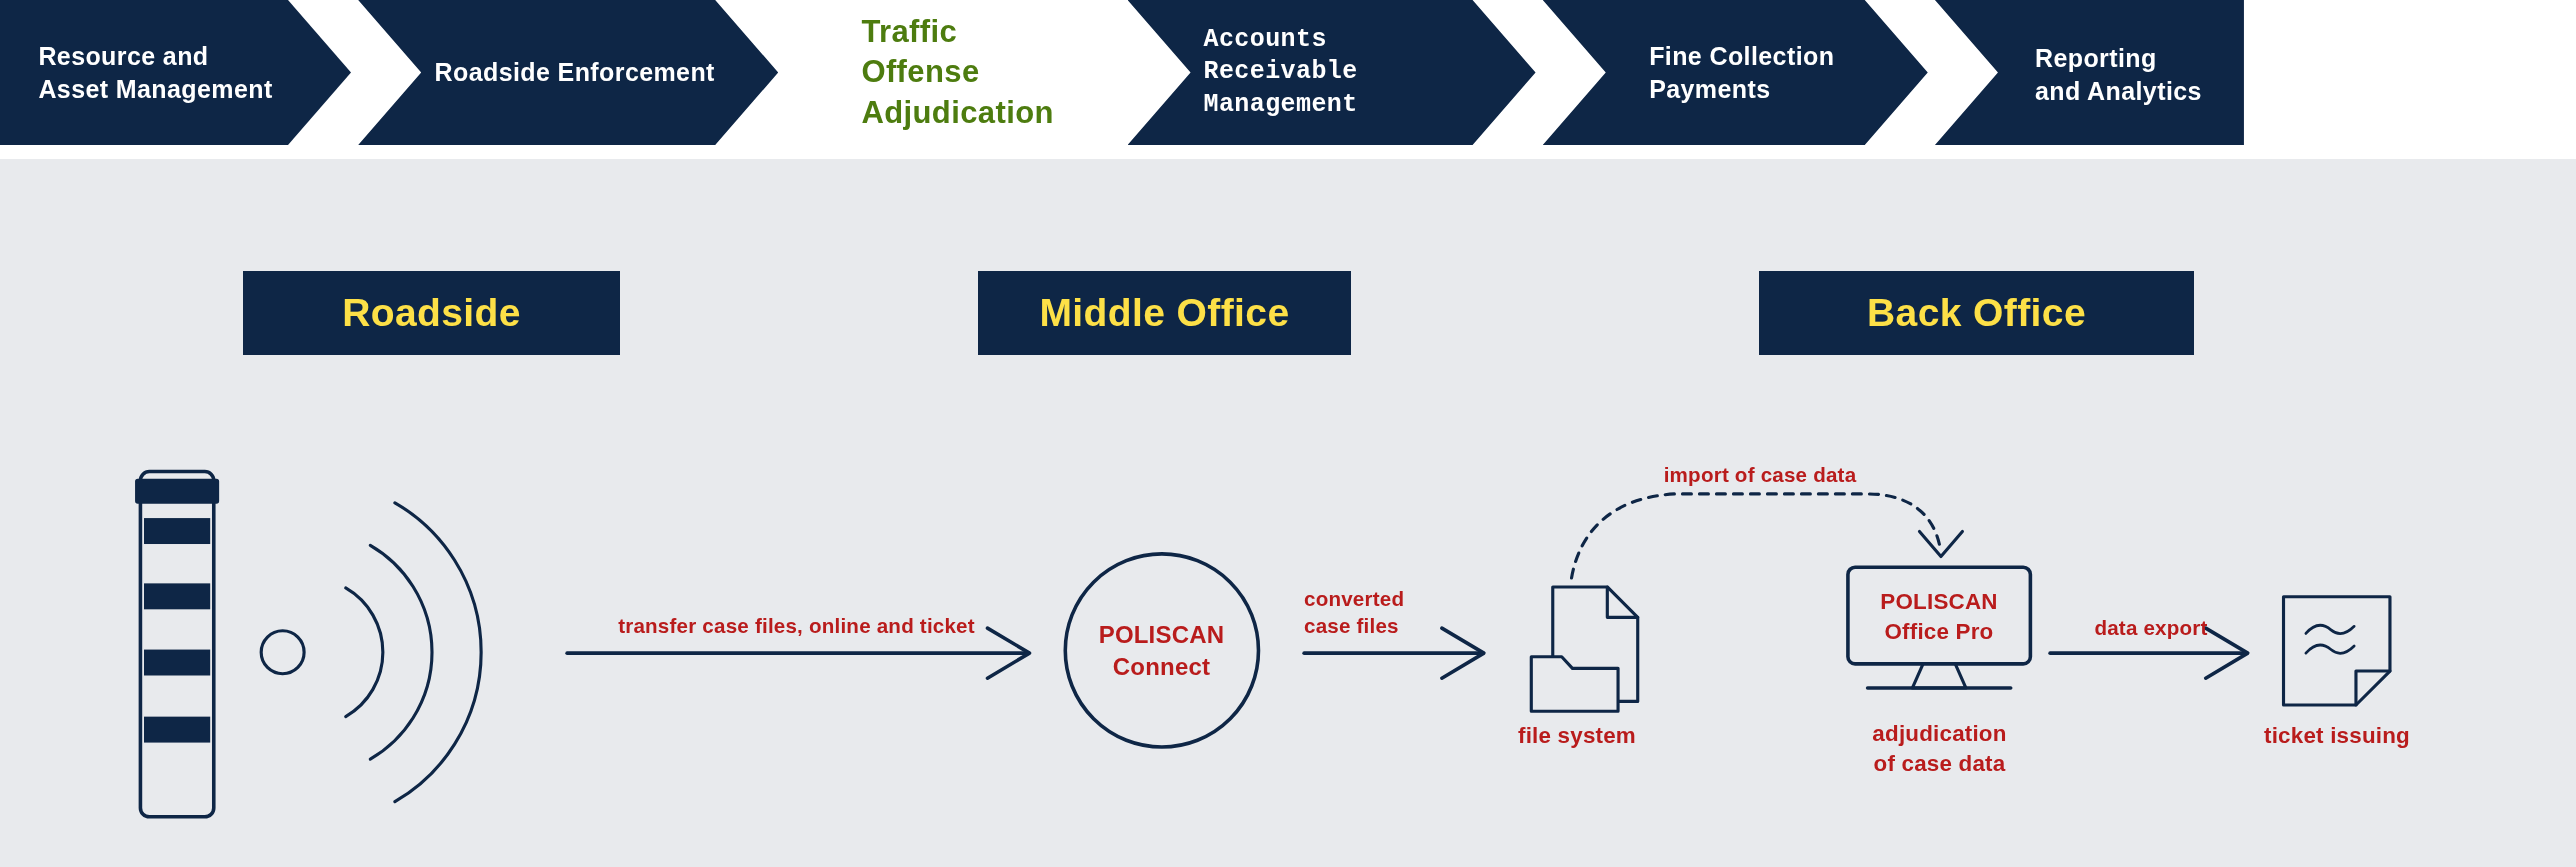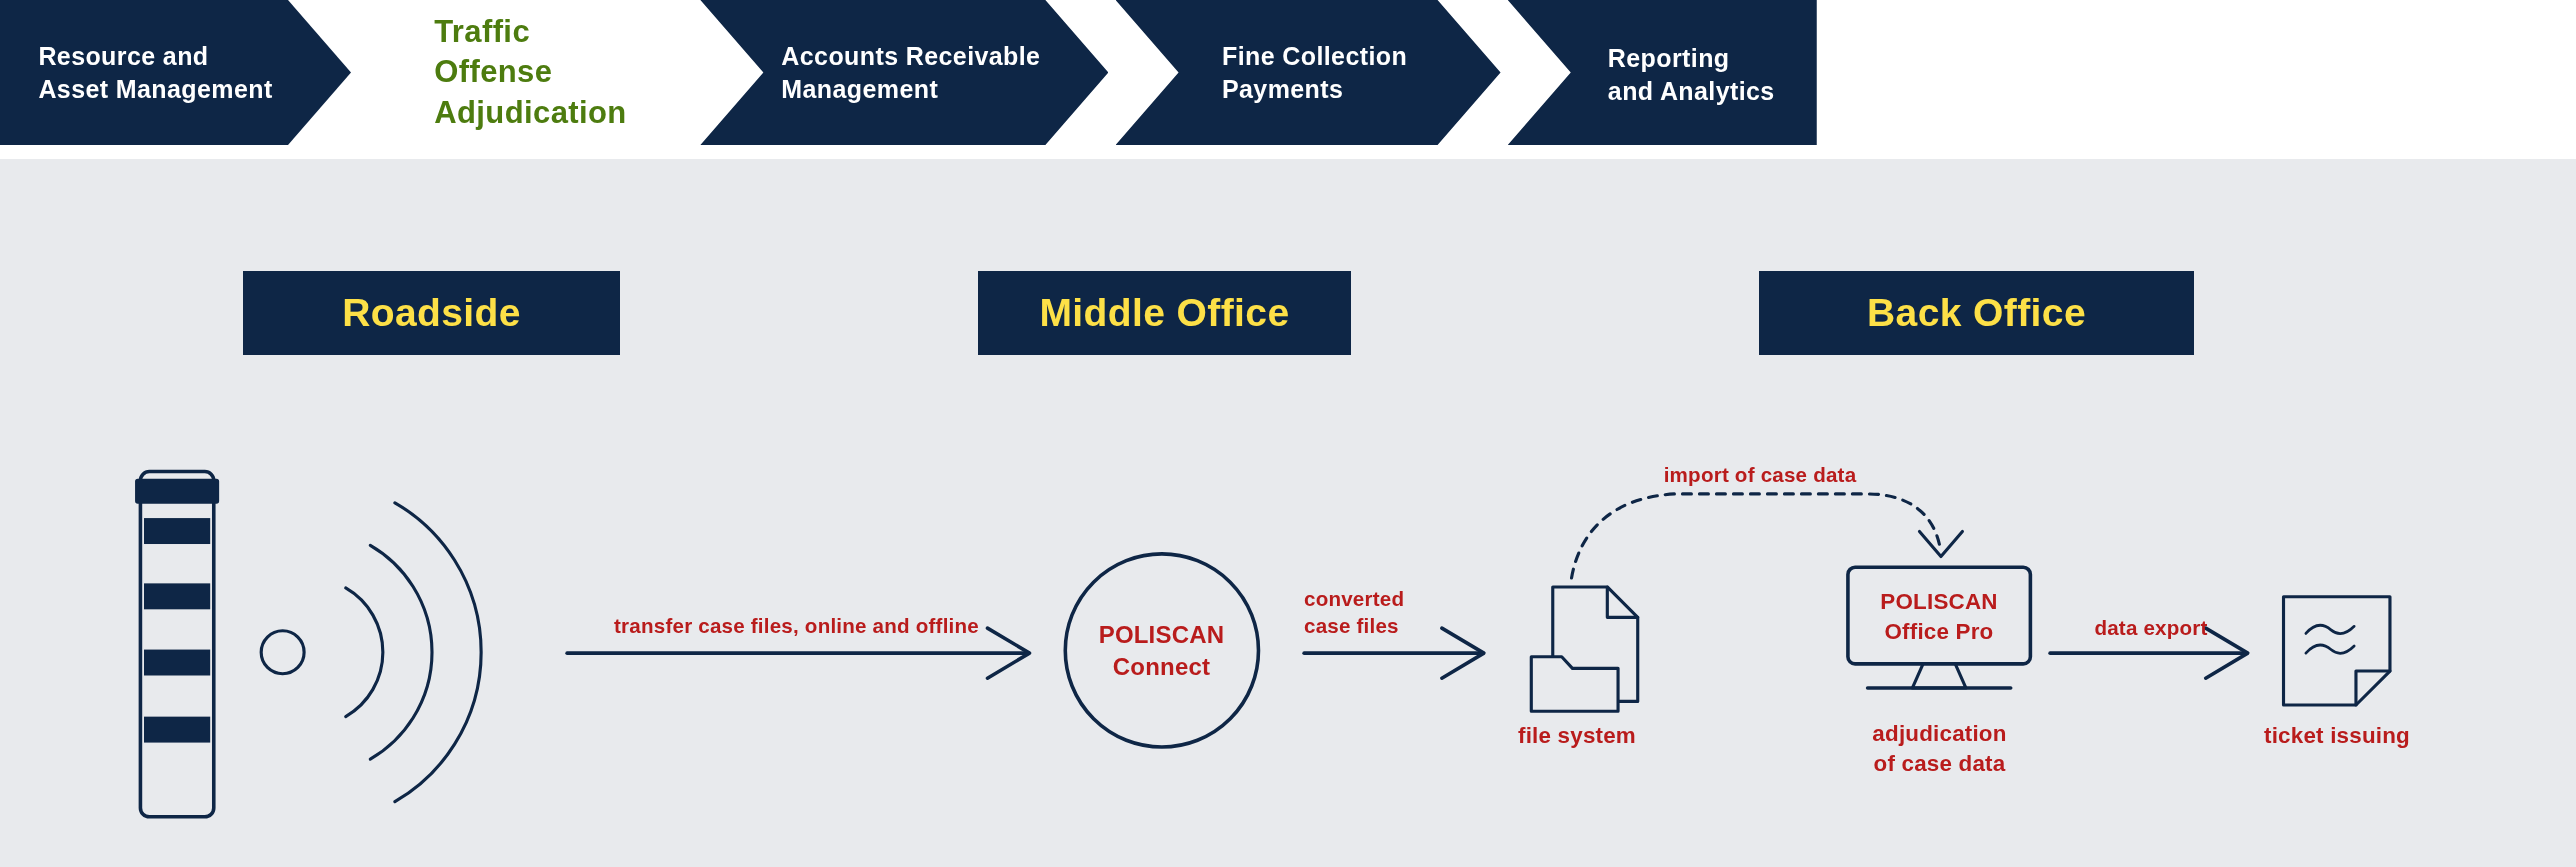--- a/index.html
+++ b/index.html
@@ -35,21 +35,21 @@
   }
   .chev-mid {
     clip-path: polygon(0 0, calc(100% - 63px) 0, 100% 50%, calc(100% - 63px) 100%, 0 100%, 63px 50%);
     padding:0 63px 0 76px;
   }
   .chev-last {
     width:309px;
     clip-path: polygon(0 0, 100% 0, 100% 100%, 0 100%, 63px 50%);
     padding:4px 18px 0 76px;
   }
-  .w2{width:326px;} .w3{width:420px;} .w4{width:335px;} .w5{width:408px;} .w6{width:385px;}
+  .w2{width:326px;} .w3{width:420px;} .w4{width:335px;} .w5{width:408px;font-family:Liberation Mono, monospace;} .w6{width:385px;}
   .chev.active {
     background:transparent;
     color:#4d7c0f;
     font-size:31px;
   }
 
   
   .section-box {
     position:absolute; top:271px; height:84px;
     background:#0e2646; color:#fde047;
@@ -79,20 +79,23 @@
   .lbl-export       { left:2048px; top:614px; width:206px; }
   .lbl-ticket       { left:2234px; top:721px; width:206px; font-size:22.4px; }
 </style>
 </head>
 <body>
 
 <div class="banner">
   <div class="chev chev-first">
     <span>Resource and
 Asset Management</span>
+  </div>
+  <div class="chev chev-mid w3">
+    <span>Roadside Enforcement</span>
   </div>
   <div class="chev chev-mid w4 active">
     <span>Traffic Offense
 Adjudication</span>
   </div>
   <div class="chev chev-mid w5">
     <span>Accounts Receivable
 Management</span>
   </div>
   <div class="chev chev-mid w6">
@@ -170,21 +173,21 @@
   </g>
 
   <g stroke-width="3.5">
     <path d="M 2553 667 L 2672 667 L 2672 750 L 2634 788 L 2553 788 Z"></path>
     <path d="M 2672 750 L 2634 750 L 2634 788"></path>
     <path d="M 2578 708 q 14 -16 28 -4 q 12 10 26 -4" stroke-width="3"></path>
     <path d="M 2578 730 q 14 -16 28 -4 q 12 10 26 -4" stroke-width="3"></path>
   </g>
 </svg>
 
-<div class="flow-label lbl-transfer">transfer case files, online and offline</div>
+<div class="flow-label lbl-transfer">transfer case files, online and ticket</div>
 <div class="flow-label lbl-connect">POLISCAN
 Connect</div>
 <div class="flow-label lbl-converted">converted
 case files</div>
 <div class="flow-label lbl-filesystem">file system</div>
 <div class="flow-label lbl-import">import of case data</div>
 <div class="flow-label lbl-office">POLISCAN
 Office Pro</div>
 <div class="flow-label lbl-adjudication">adjudication
 of case data</div>

